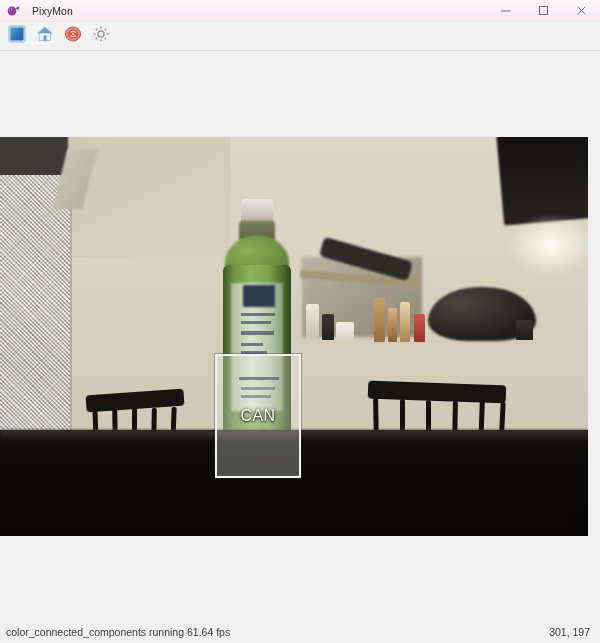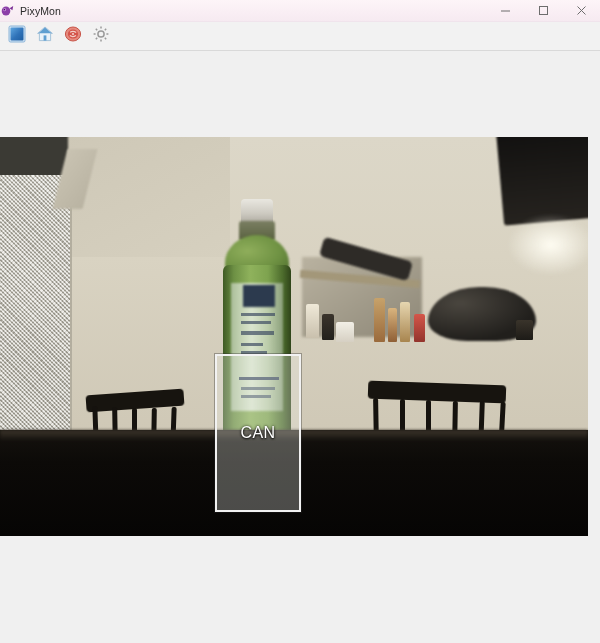--- a/index.html
+++ b/index.html
@@ -30,21 +30,22 @@
     background: linear-gradient(to bottom, #fdf5f8 0%, #f9eef4 60%, #f6eaf1 100%);
     display: flex;
     align-items: center;
     flex: none;
     border-bottom: 1px solid #f0e4ec;
     position: relative;
   }
   .title-left {
     display: flex;
     align-items: center;
-    gap: 6px;
+    padding-left: 6px;
+    gap: 12px;
   }
   .app-logo {
     width: 14px;
     height: 14px;
     position: relative;
     flex: none;
   }
   .app-title {
     font-size: 10.5px;
     color: #2b2b2b;
@@ -328,21 +329,21 @@
     background: linear-gradient(to bottom, rgba(60,86,36,.55), rgba(8,10,6,0));
     filter: blur(2.5px);
   }
 
   
   .detect-box {
     position: absolute;
     left: 215px;
     top: 217px;
     width: 86px;
-    height: 158px;
+    height: 124px;
     border: 2px solid #f2f2f2;
     background: rgba(235, 240, 232, 0.30);
     box-sizing: border-box;
     box-shadow: 0 0 0 1px rgba(40,40,40,.35);
   }
   .detect-label {
     position: absolute;
     left: 0;
     right: 0;
     top: 50%;
@@ -547,14 +548,18 @@
 
         <div class="detect-box">
           <div class="detect-label">CAN</div>
         </div>
 
       </div>
     </div>
 
   </div>
 
+  <div class="statusbar">
+    <div class="status-text">color_connected_components running 61.64 fps</div>
+    <div class="status-coords">301, 197</div>
+  </div>
 
 </div>
 
 </body></html>

